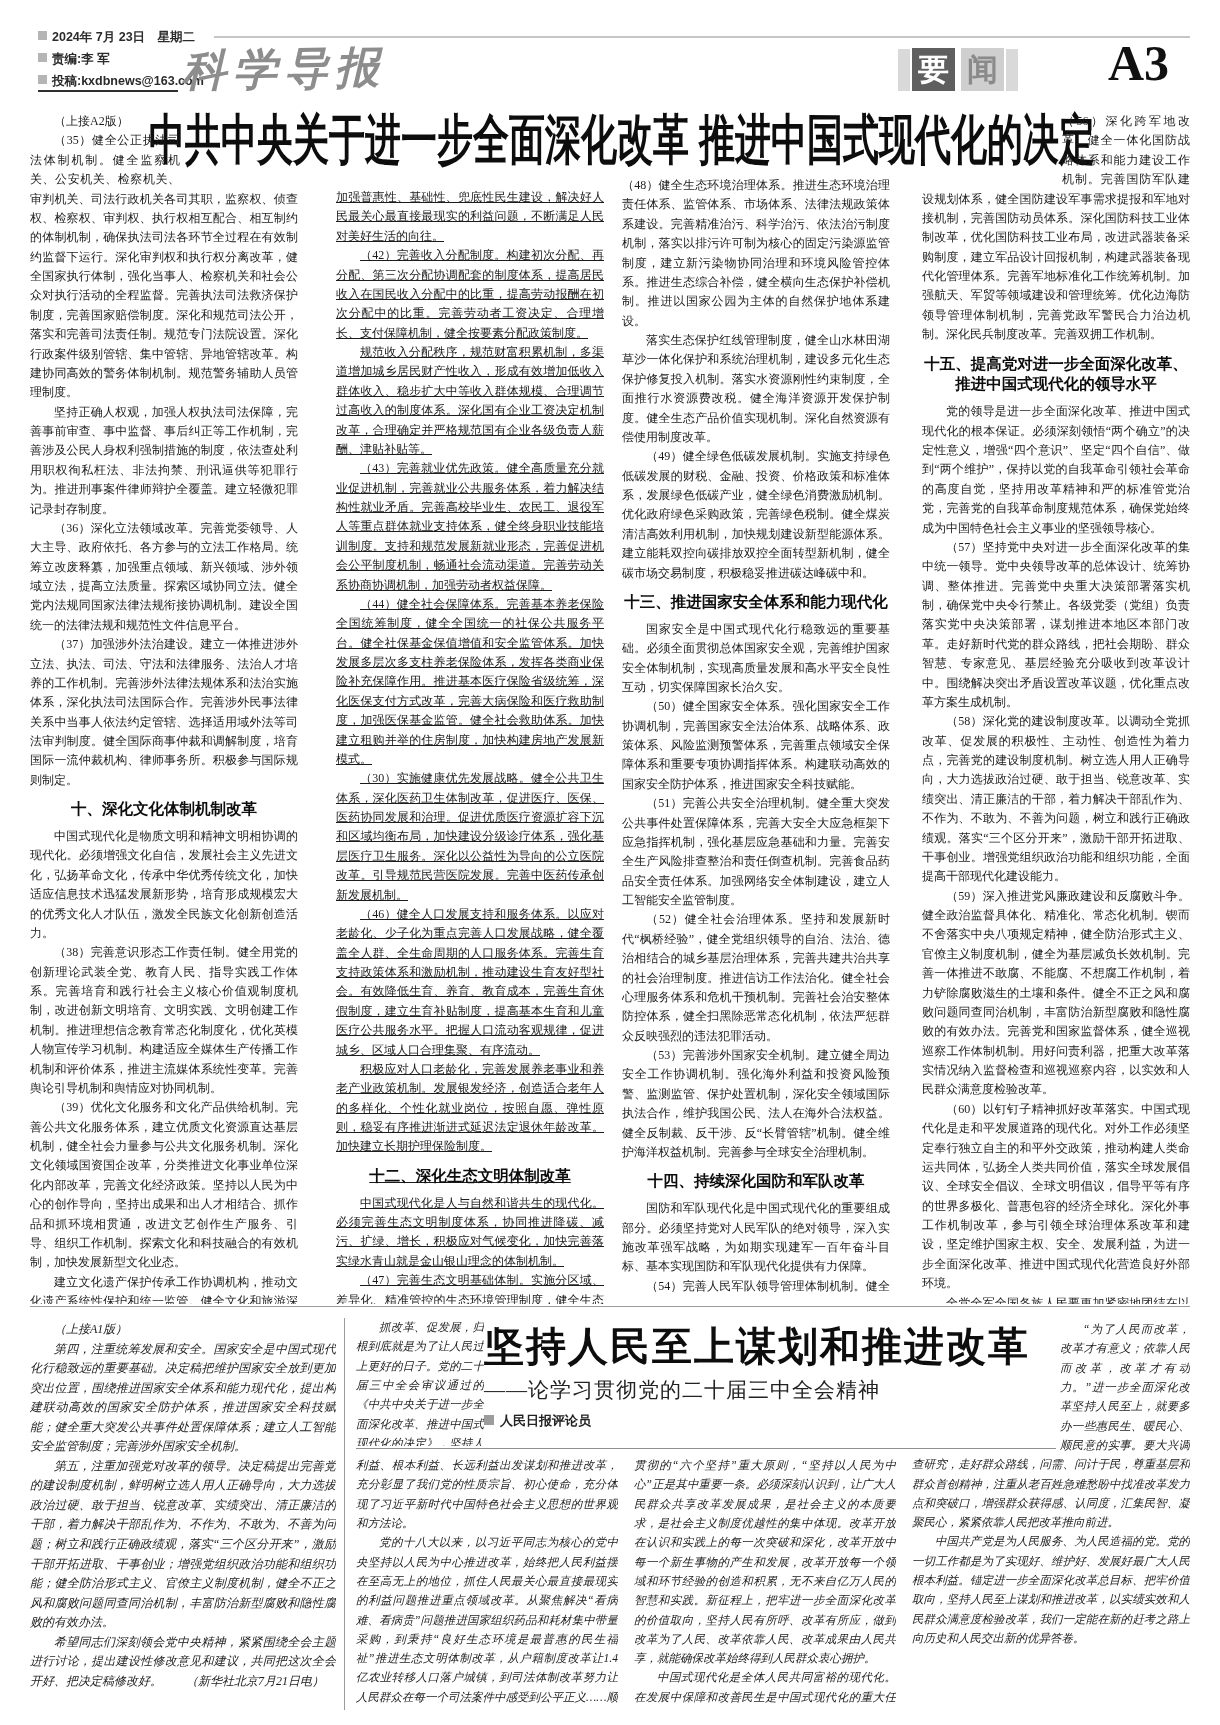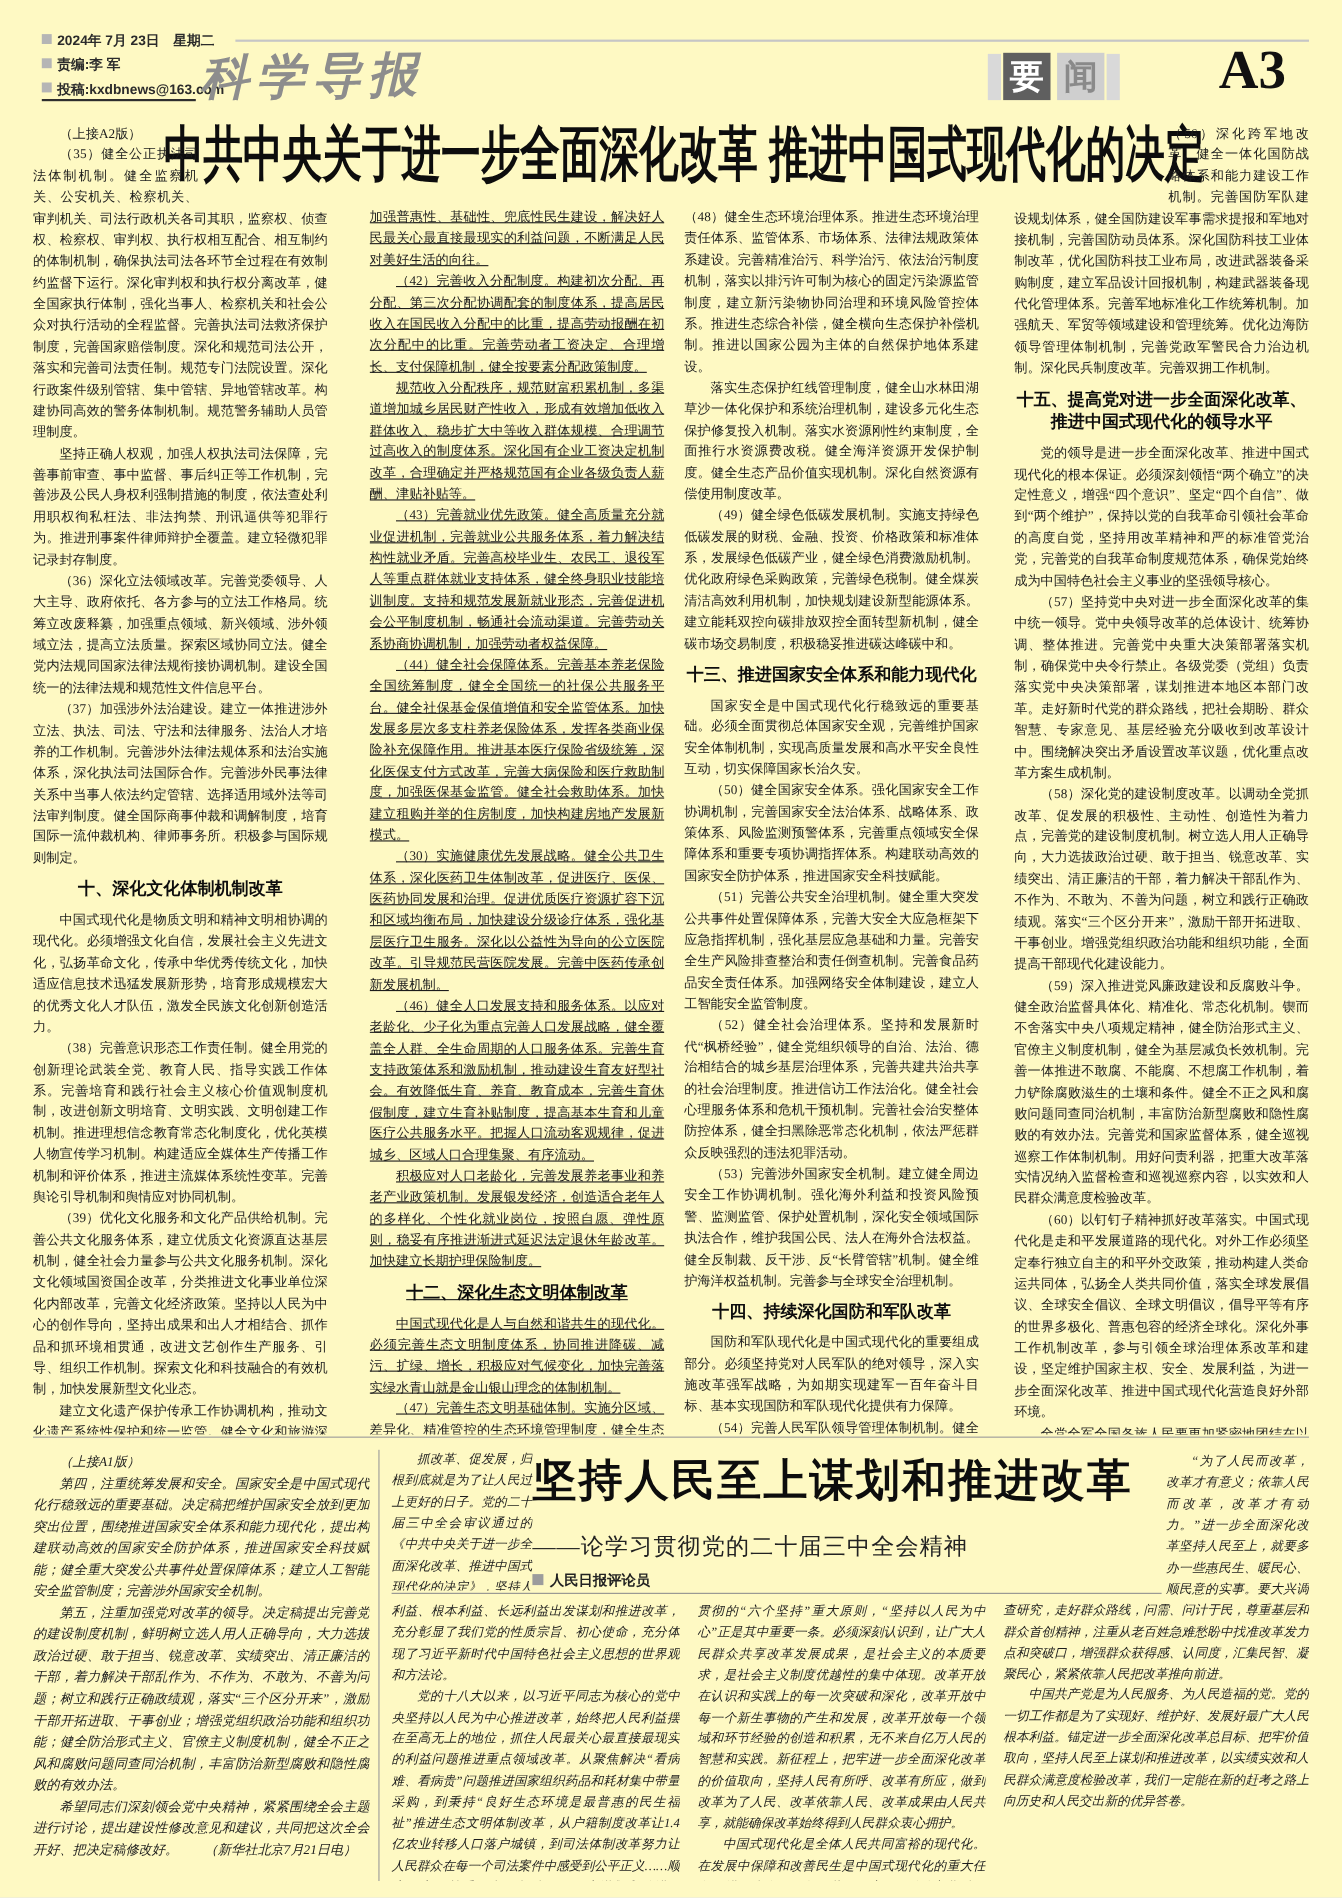--- a/index.html
+++ b/index.html
@@ -1,16 +1,16 @@
 <!DOCTYPE html>
 <html><head>
 <meta charset="utf-8">
 <style>
   html,body{margin:0;padding:0;background:#e8e8e4;}
-  #page{position:relative;width:1220px;height:1725px;background:#fef9c3;margin:0 auto;overflow:hidden;
+  #page{position:relative;width:1220px;height:1725px;background:#ffffff;margin:0 auto;overflow:hidden;
         font-family:"Liberation Serif","DejaVu Serif",serif;color:#1c1c1c;}
   
   .hdr-info{position:absolute;left:38px;top:26px;font:bold 12.5px/22px "Liberation Sans","DejaVu Sans",sans-serif;color:#2b2b2b;}
   .hdr-info .row{white-space:nowrap;}
   .sq{display:inline-block;width:9px;height:9px;background:#b5b5b5;margin-right:5px;vertical-align:1px;}
   .hdr-underline{position:absolute;left:38px;top:90px;width:140px;height:2px;background:#2e2e2e;}
   .top-rule{position:absolute;left:214px;top:36px;width:976px;height:2px;background:#c6c6c6;}
   .masthead{position:absolute;left:182px;top:40px;font:bold italic 44px "Liberation Serif",serif;
             color:#8d8d8d;letter-spacing:7px;transform:rotate(-1deg);}
   .badge{position:absolute;top:48px;left:896px;display:flex;align-items:center;}
@@ -23,35 +23,35 @@
   .main-headline span{display:inline-block;font:bold 36px "Liberation Sans","DejaVu Sans",sans-serif;color:#0d0d0d;
             letter-spacing:0px;transform:scaleY(1.5);transform-origin:center;white-space:nowrap;}
   .dcol{position:absolute;font-size:12px;line-height:1.615;overflow:hidden;text-align:justify;}
   .dcol p{margin:0;text-indent:2em;}
   .dcol p.noind{text-indent:0;}
   .dcol h3{text-indent:0;text-align:center;font:bold 15.5px/1.35 "Liberation Sans","DejaVu Sans",sans-serif;margin:9px 0 7px;color:#0d0d0d;}
   .spacer-r{float:right;width:118px;height:68px;}
   .spacer-l{float:left;width:140px;height:68px;}
   #dcol1{left:30px;top:112px;width:268px;height:1192px;}
   #dcol2{left:336px;top:188px;width:268px;height:1116px;text-decoration:underline;}
-  #dcol3{left:622px;top:188px;width:268px;height:1116px;}
+  #dcol3{left:622px;top:176px;width:268px;height:1116px;}
   #dcol4{left:922px;top:112px;width:268px;height:1192px;}
   
   .band-rule{position:absolute;left:30px;top:1306px;width:1160px;height:1px;background:#9a9a9a;}
   .vrule{position:absolute;left:344px;top:1318px;width:1px;height:392px;background:#9a9a9a;}
   #expl-col{position:absolute;left:30px;top:1320px;width:306px;height:390px;overflow:hidden;
             font:italic 12px/1.63 "Liberation Serif","DejaVu Serif",serif;text-align:justify;}
   #expl-col p{margin:0;text-indent:2em;}
   #expl-col p.lead{text-indent:2em;}
   .rowA{position:absolute;left:356px;top:1318px;width:700px;height:130px;border-bottom:1px solid #8f8f8f;display:flex;}
   #cm-narrow{width:128px;height:128px;overflow:hidden;font:italic 11.5px/1.68 "Liberation Serif",serif;text-align:justify;}
   #cm-narrow p{margin:0;text-indent:2em;}
   .headblock{flex:1;display:flex;flex-direction:column;align-items:flex-start;justify-content:flex-start;padding-top:6px;}
   .cm-title{font:bold 40px/1.1 "Liberation Sans","DejaVu Sans",sans-serif;color:#0d0d0d;letter-spacing:2px;white-space:nowrap;}
-  .cm-sub{font:21px/1.3 "Liberation Serif",serif;color:#222;margin-top:25px;letter-spacing:1px;white-space:nowrap;}
+  .cm-sub{font:21px/1.3 "Liberation Serif",serif;color:#222;margin-top:9px;letter-spacing:1px;white-space:nowrap;}
   .cm-byline{margin-top:8px;font:bold 13px "Liberation Sans",sans-serif;color:#222;}
   .cm-byline .bsq{display:inline-block;width:10px;height:10px;background:#9c9c9c;margin-right:6px;}
   .cmcol{position:absolute;overflow:hidden;font:italic 11.5px/1.68 "Liberation Serif","DejaVu Serif",serif;text-align:justify;}
   .cmcol p{margin:0;text-indent:2em;}
   .cmcol p.noind{text-indent:0;}
   #cmA{left:356px;top:1456px;width:262px;height:254px;}
   #cmB{left:634px;top:1456px;width:262px;height:254px;}
   #cmC{left:912px;top:1320px;width:278px;height:390px;}
 </style>
 </head>

